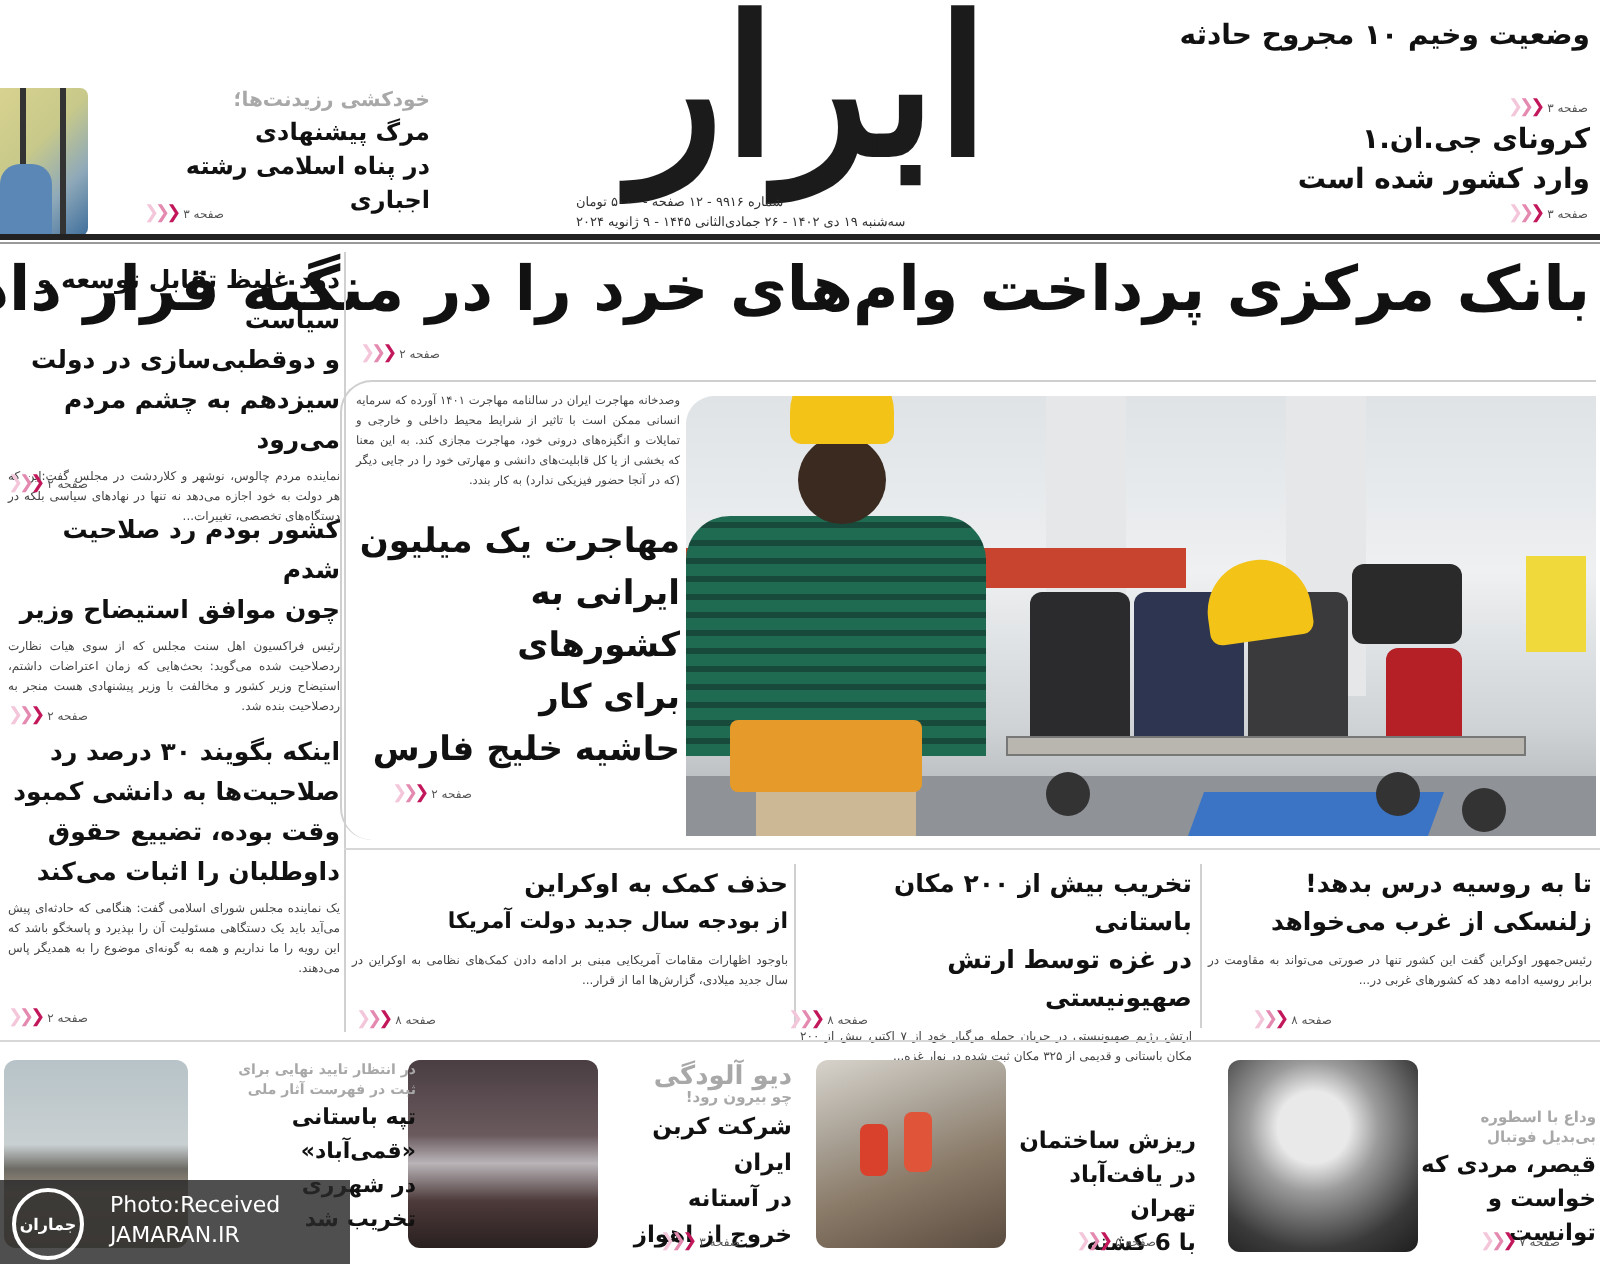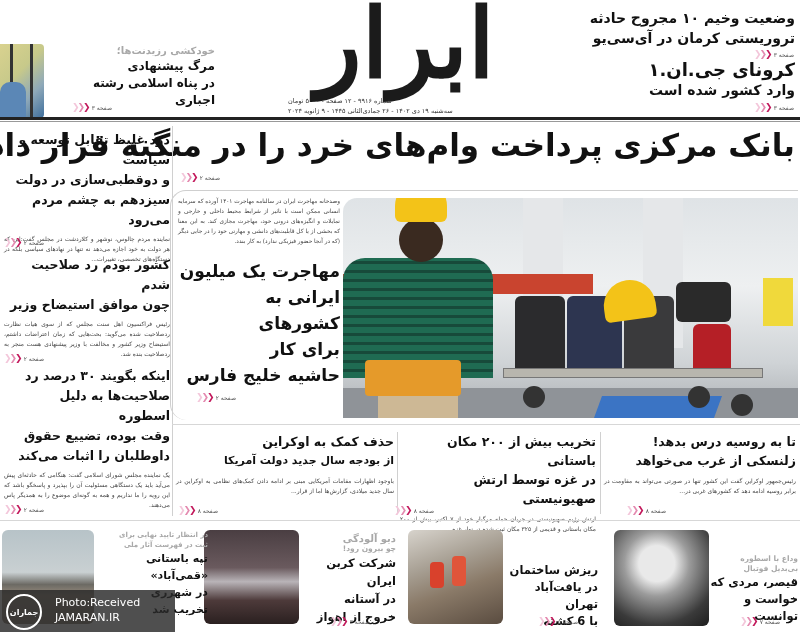--- a/index.html
+++ b/index.html
@@ -57,28 +57,27 @@
 <div>
   <div class="logo">ابرار</div>
   <div class="issue">
     <div>شماره ۹۹۱۶ - ۱۲ صفحه - ۵۰۰۰ تومان</div>
     <div>سه‌شنبه ۱۹ دی ۱۴۰۲ - ۲۶ جمادی‌الثانی ۱۴۴۵ - ۹ ژانویه ۲۰۲۴</div>
   </div>
 </div>
 
 <div class="abs rtl" style="left:560px; top:8px; width:235px;">
   <div class="hl" style="font-size:14px; line-height:20px;">وضعیت وخیم ۱۰ مجروح حادثه</div>
-  <div class="hl" style="font-size:14px; line-height:20px;">تروریستی کرمان در آی‌سی‌یو</div>
 </div>
 <div class="pagelink" style="right:6px; top:49px;">
   <span>صفحه ۳</span>
   <span class="arr"><span>❮</span><span>❮</span><span>❮</span></span>
 </div>
 <div class="abs rtl" style="left:560px; top:60px; width:235px;">
-  <div class="hl" style="font-size:18px; line-height:20px;">کرونای جی.ان.۱</div>
+  <div class="hl" style="font-size:14px; line-height:20px;">کرونای جی.ان.۱</div>
   <div class="hl" style="font-size:14px; line-height:20px;">وارد کشور شده است</div>
 </div>
 <div class="pagelink" style="right:6px; top:102px;">
   <span>صفحه ۳</span>
   <span class="arr"><span>❮</span><span>❮</span><span>❮</span></span>
 </div>
 
 <div class="thumb" style="left:0; top:44px; width:44px; height:74px; border-radius:0 4px 4px 0; background: linear-gradient(135deg,#d9d28f 0%,#c7c98a 40%,#8fa9b9 70%,#3e6e9c 100%);">
   <div style="position:absolute; left:10px; top:0; width:3px; height:74px; background:#333;"></div>
   <div style="position:absolute; left:30px; top:0; width:3px; height:74px; background:#333;"></div>
@@ -121,21 +120,21 @@
   <div class="hl" style="font-size:12.5px; line-height:20px;">چون موافق استیضاح وزیر</div>
   <div class="body-sm" style="margin-top:4px;">رئیس فراکسیون اهل سنت مجلس که از سوی هیات نظارت ردصلاحیت شده می‌گوید: بحث‌هایی که زمان اعتراضات داشتم، استیضاح وزیر کشور و مخالفت با وزیر پیشنهادی هست منجر به ردصلاحیت بنده شد.</div>
 </div>
 <div class="pagelink" style="left:4px; top:353px;">
   <span>صفحه ۲</span>
   <span class="arr"><span>❮</span><span>❮</span><span>❮</span></span>
 </div>
 
 <div class="abs rtl" style="left:4px; top:366px; width:166px;">
   <div class="hl" style="font-size:12.5px; line-height:20px;">اینکه بگویند ۳۰ درصد رد</div>
-  <div class="hl" style="font-size:12.5px; line-height:20px;">صلاحیت‌ها به دلیل اسطوره</div>
+  <div class="hl" style="font-size:12.5px; line-height:20px;">صلاحیت‌ها به دانشی کمبود</div>
   <div class="hl" style="font-size:12.5px; line-height:20px;">وقت بوده، تضییع حقوق</div>
   <div class="hl" style="font-size:12.5px; line-height:20px;">داوطلبان را اثبات می‌کند</div>
   <div class="body-sm" style="margin-top:4px;">یک نماینده مجلس شورای اسلامی گفت: هنگامی که حادثه‌ای پیش می‌آید باید یک دستگاهی مسئولیت آن را بپذیرد و پاسخگو باشد که این رویه را ما نداریم و همه به گونه‌ای موضوع را به همدیگر پاس می‌دهند.</div>
 </div>
 <div class="pagelink" style="left:4px; top:504px;">
   <span>صفحه ۲</span>
   <span class="arr"><span>❮</span><span>❮</span><span>❮</span></span>
 </div>
 
 <div class="hero-frame"></div>
@@ -235,21 +234,21 @@
   <div class="hl" style="font-size:11.5px; line-height:17px;">در یافت‌آباد تهران</div>
   <div class="hl" style="font-size:11.5px; line-height:17px;">با 6 کشته</div>
 </div>
 <div class="pagelink" style="left:538px; top:616px;">
   <span>صفحه ۵</span>
   <span class="arr"><span>❮</span><span>❮</span><span>❮</span></span>
 </div>
 
 <div class="thumb" style="left:204px; top:530px; width:95px; height:94px; background: linear-gradient(180deg,#4a3e42 0%,#6a5a5e 40%,#b9b4b8 55%,#4d3a3a 75%,#2a2020 100%);"></div>
 <div class="abs rtl" style="left:300px; top:534px; width:96px;">
-  <div class="kicker-grey" style="font-size:10px; line-height:10px;text-align:right;">دیو آلودگی</div>
+  <div class="kicker-grey" style="font-size:13px; line-height:10px;text-align:right;">دیو آلودگی</div>
   <div class="kicker-grey" style="font-size:7.5px; line-height:10px;">چو بیرون رود!</div>
   <div class="hl" style="font-size:11.5px; line-height:18px;">شرکت کربن ایران</div>
   <div class="hl" style="font-size:11.5px; line-height:18px;">در آستانه</div>
   <div class="hl" style="font-size:11.5px; line-height:18px;">خروج از اهواز</div>
 </div>
 <div class="pagelink" style="left:330px; top:616px;">
   <span>صفحه ۳</span>
   <span class="arr"><span>❮</span><span>❮</span><span>❮</span></span>
 </div>
 

